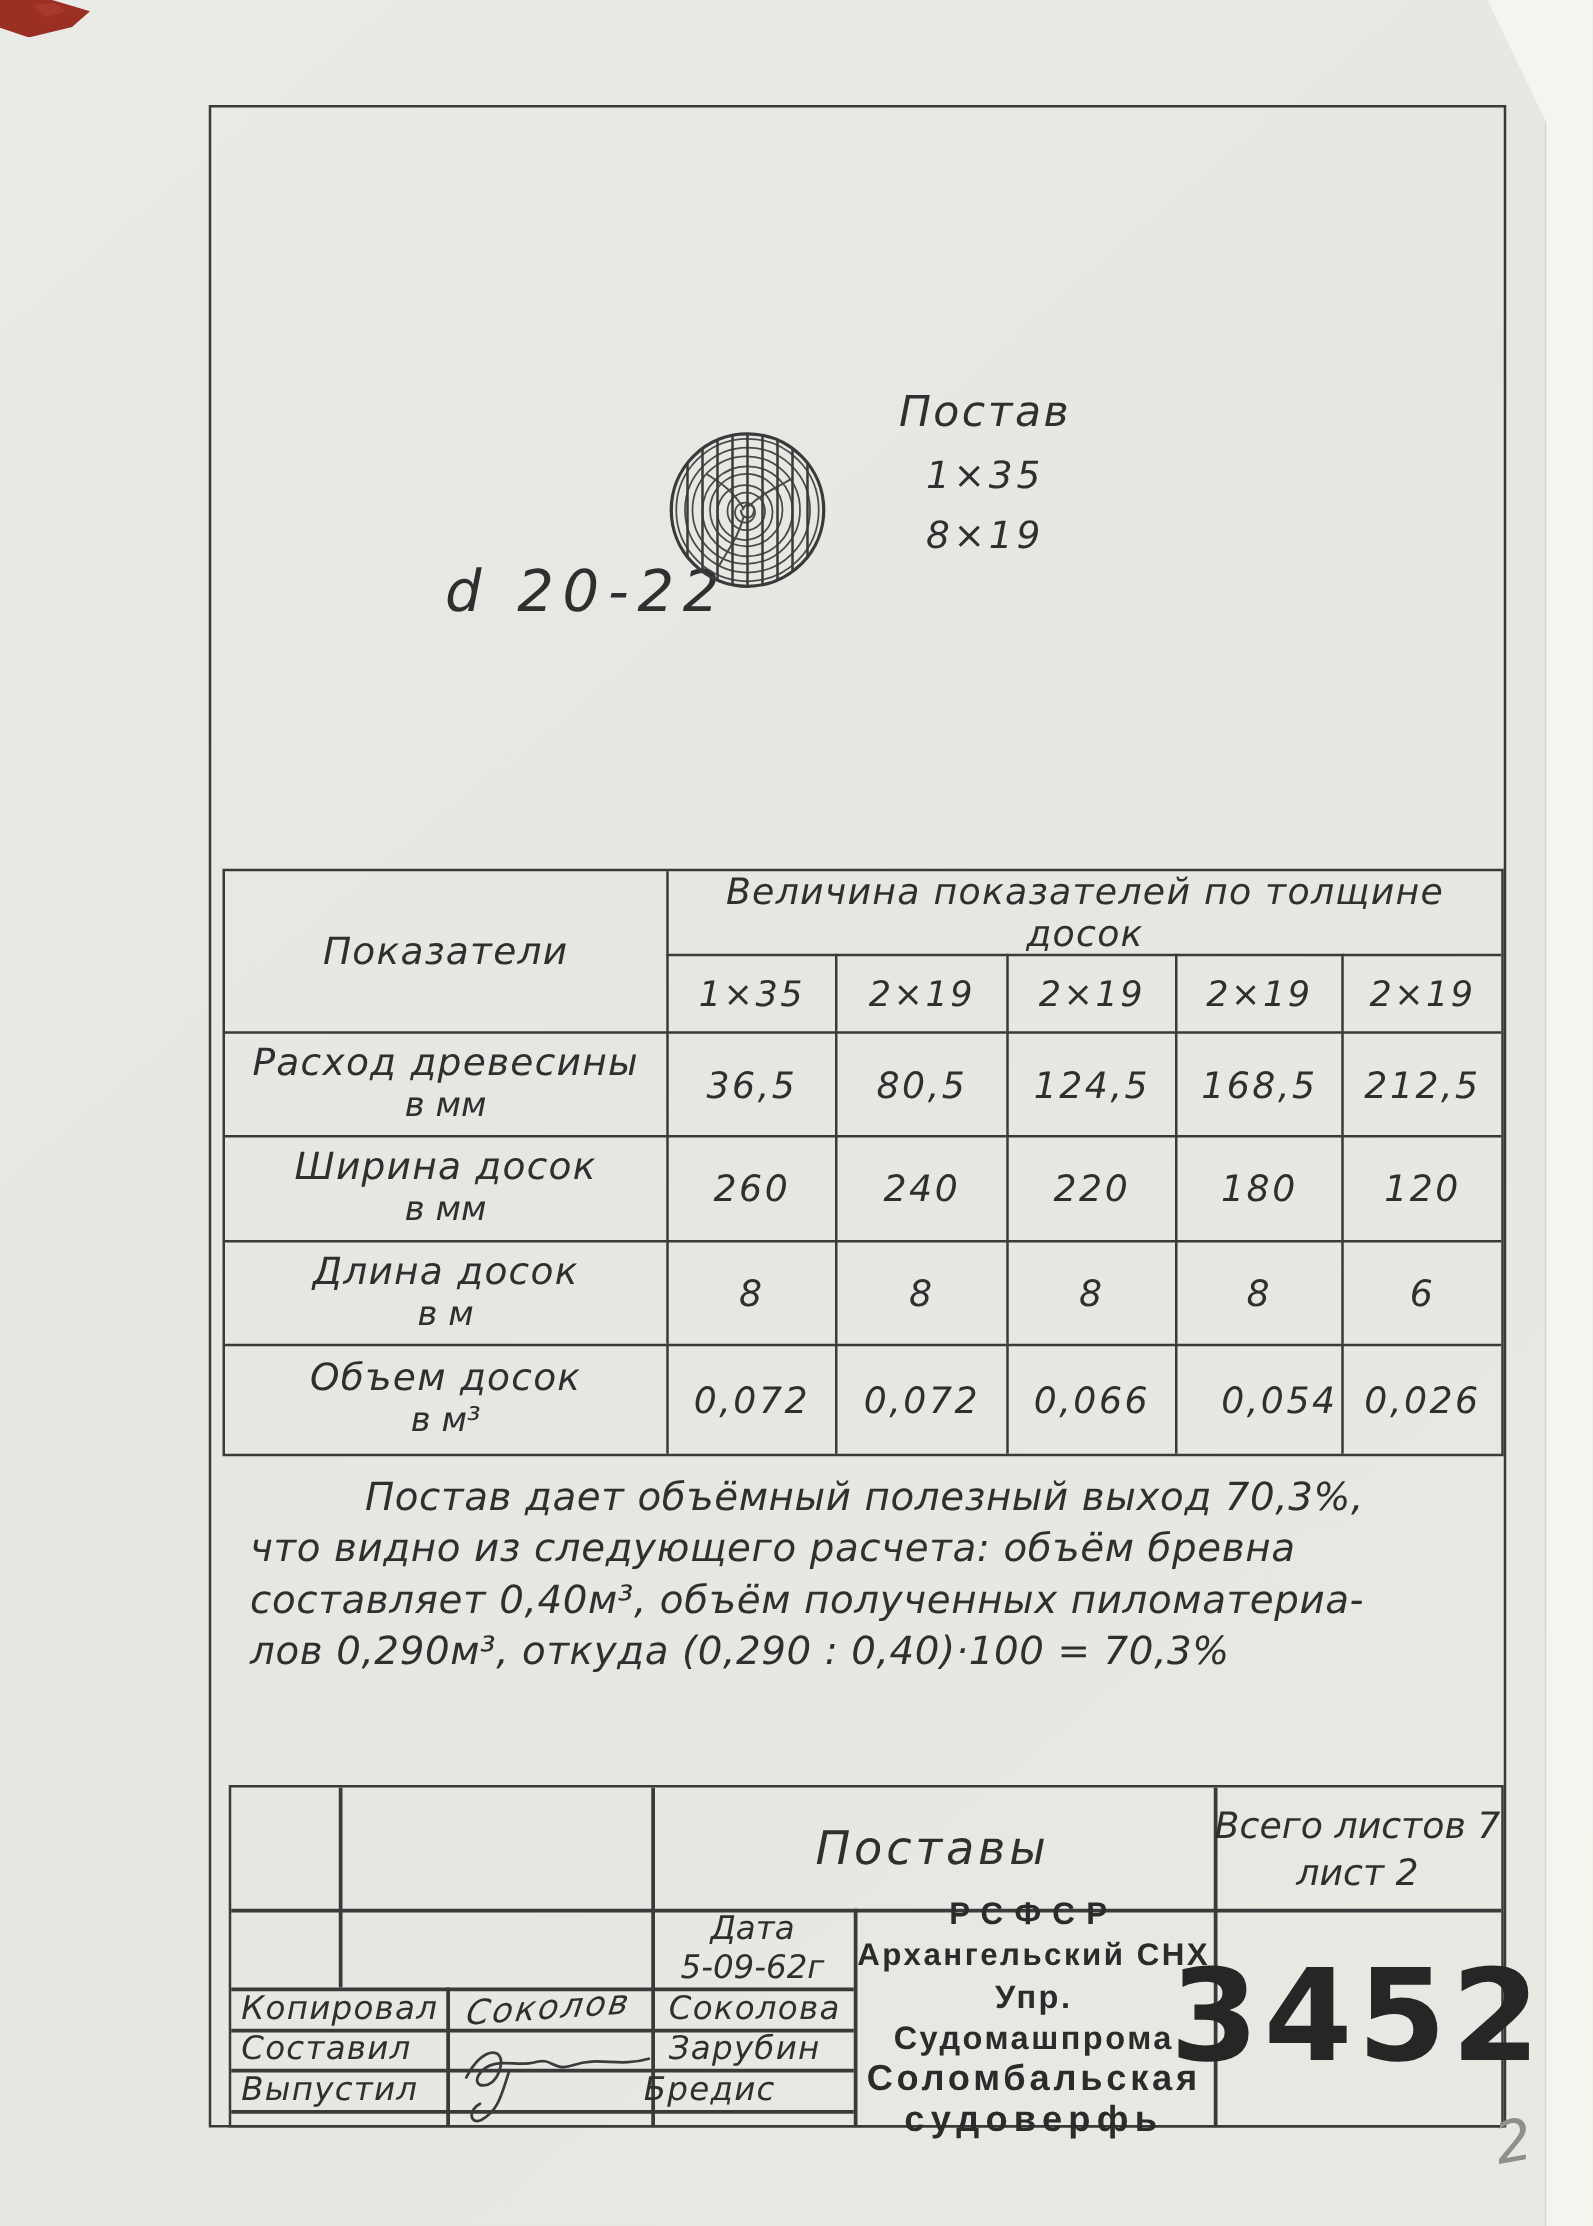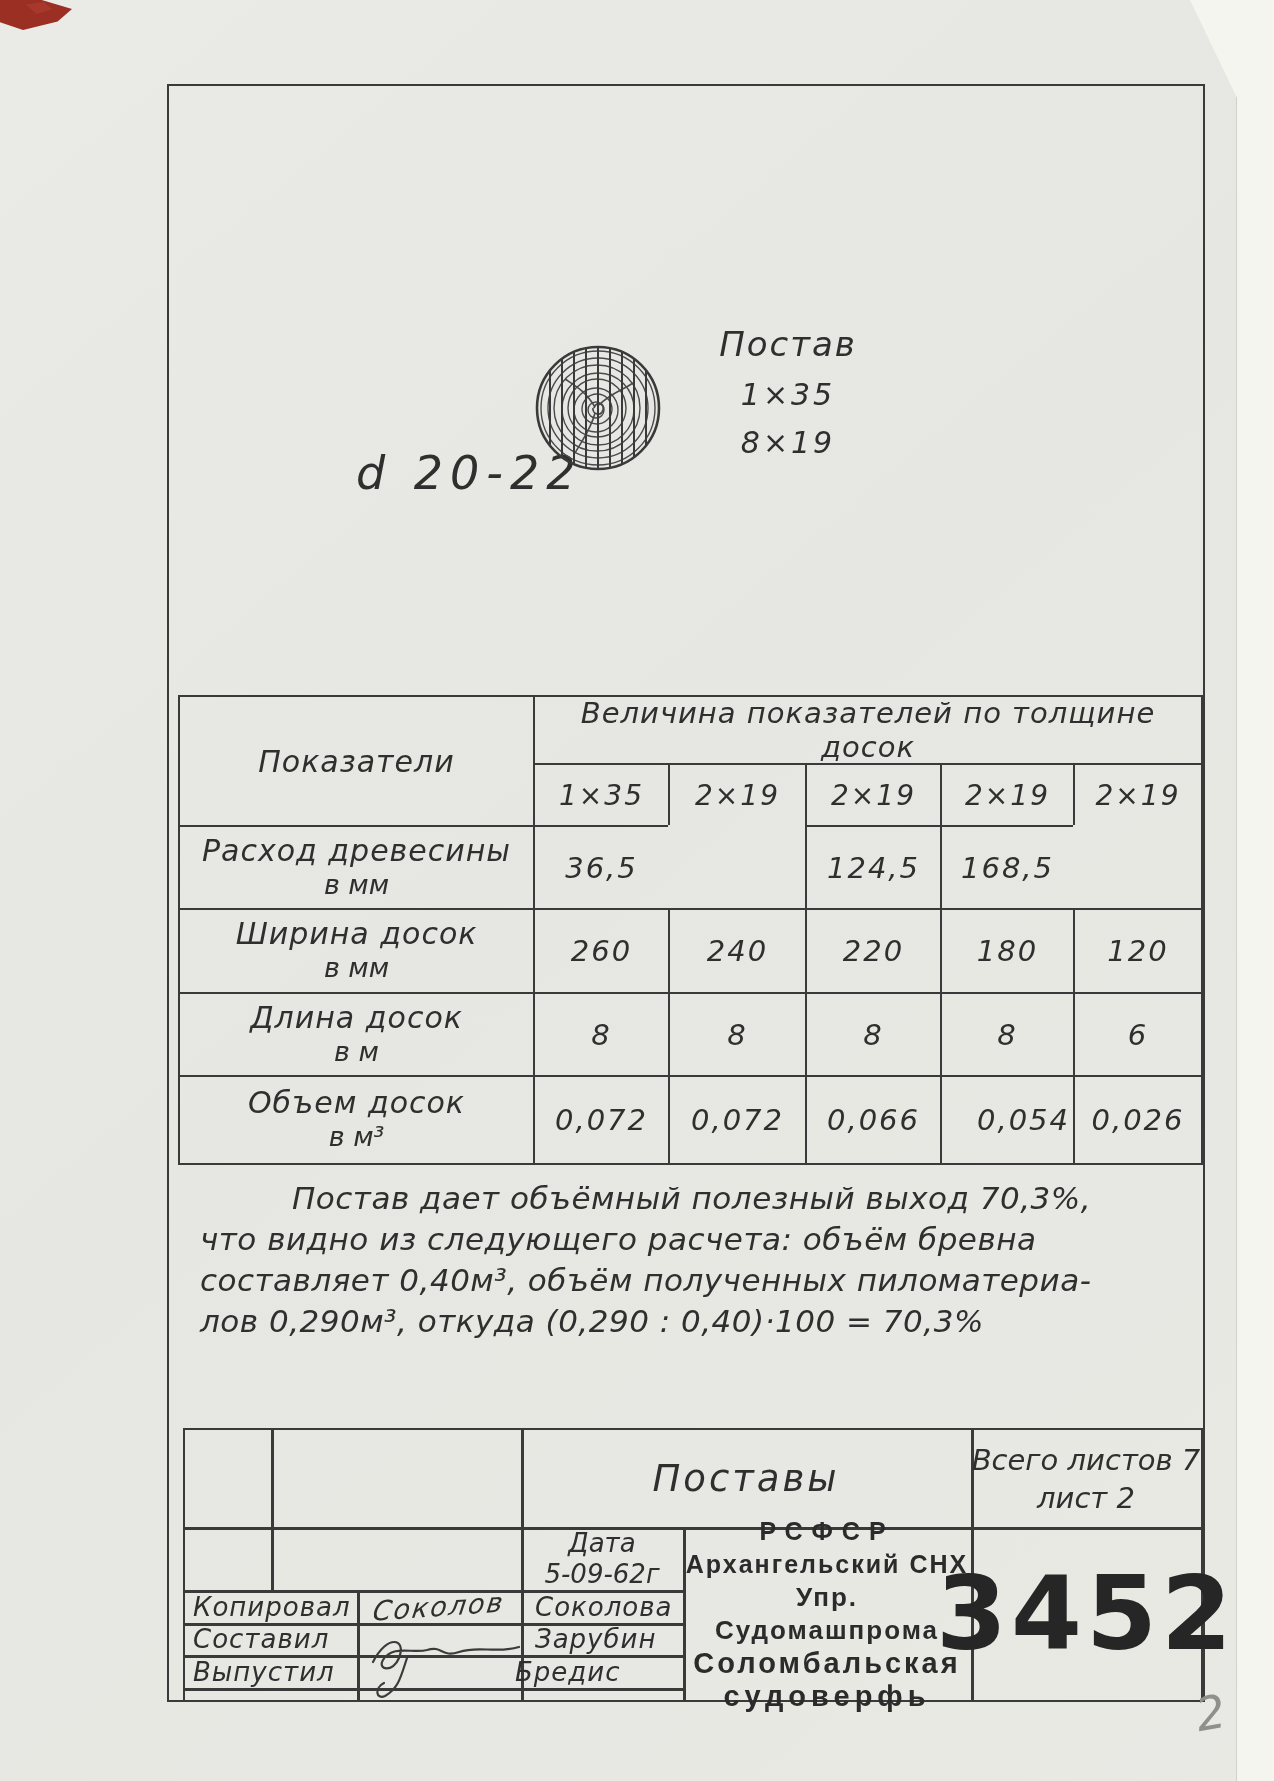--- a/index.html
+++ b/index.html
@@ -14,21 +14,21 @@
   .stamp-red{position:absolute;left:0;top:0;width:72px;height:30px;background:#9c2f24;
              clip-path:polygon(0 0,58% 0,100% 30%,80% 72%,32% 100%,0 74%);}
   .stamp-red2{position:absolute;left:26px;top:2px;width:26px;height:12px;background:#a8382b;
              clip-path:polygon(0 20%,70% 0,100% 60%,40% 100%);}
   
   .frame{position:absolute;left:167px;top:84px;width:1034px;height:1614px;
          border:2.5px solid #3a3a3a;}
   .hand{font-family:"DejaVu Sans",sans-serif;font-style:italic;color:#2f2f2f;}
   
   .diam{position:absolute;left:356px;top:446px;font-size:46px;letter-spacing:7px;}
-  .postav-group{position:absolute;left:698px;top:324px;width:180px;text-align:center;}
+  .postav-group{position:absolute;left:698px;top:310px;width:180px;text-align:center;}
   .postav-title{font-size:34px;letter-spacing:2px;}
   .postav-size{font-size:30px;margin-top:13px;letter-spacing:3px;}
   .log-svg{position:absolute;left:531px;top:341px;}
   
   .tbl{position:absolute;left:178px;top:695px;display:grid;
        grid-template-columns:353px 135px 137px 135px 133px 128px;
        grid-template-rows:66px 62px 83px 84px 83px 88px;
        border:2.5px solid #3a3a3a;}
   .c{border-left:2px solid #3a3a3a;border-top:2px solid #3a3a3a;
      display:flex;align-items:center;justify-content:center;text-align:center;}
@@ -131,22 +131,24 @@
     <div class="c hand shdr" style="grid-column:3;grid-row:2;">2×19</div>
     <div class="c hand shdr" style="grid-column:4;grid-row:2;">2×19</div>
     <div class="c hand shdr" style="grid-column:5;grid-row:2;">2×19</div>
     <div class="c hand shdr" style="grid-column:6;grid-row:2;">2×19</div>
 
     <div class="c hand rowlab bl0" style="grid-column:1;grid-row:3;">
       <span class="l1">Расход древесины</span>
       <span class="l2">в мм</span>
     </div>
     <div class="c hand val" style="grid-column:2;grid-row:3;">36,5</div>
+    <div class="c hand val" style="grid-column:3;grid-row:3;">80,5</div>
     <div class="c hand val" style="grid-column:4;grid-row:3;">124,5</div>
     <div class="c hand val" style="grid-column:5;grid-row:3;">168,5</div>
+    <div class="c hand val" style="grid-column:6;grid-row:3;">212,5</div>
 
     <div class="c hand rowlab bl0" style="grid-column:1;grid-row:4;">
       <span class="l1">Ширина досок</span>
       <span class="l2">в мм</span>
     </div>
     <div class="c hand val" style="grid-column:2;grid-row:4;">260</div>
     <div class="c hand val" style="grid-column:3;grid-row:4;">240</div>
     <div class="c hand val" style="grid-column:4;grid-row:4;">220</div>
     <div class="c hand val" style="grid-column:5;grid-row:4;">180</div>
     <div class="c hand val" style="grid-column:6;grid-row:4;">120</div>

